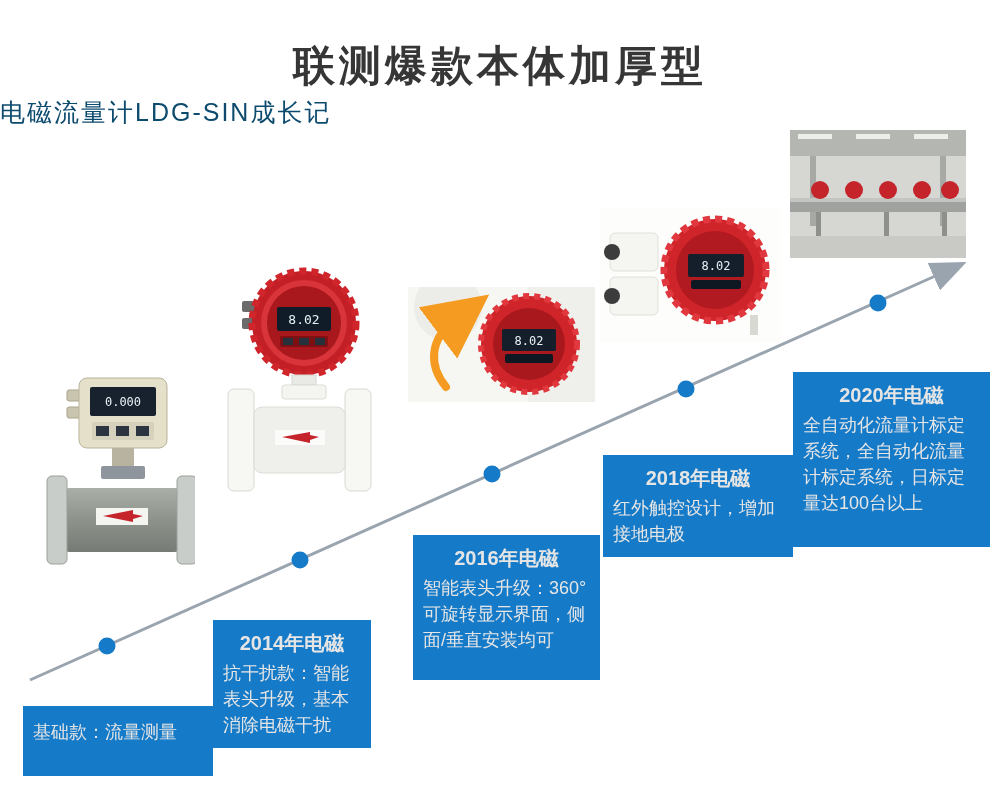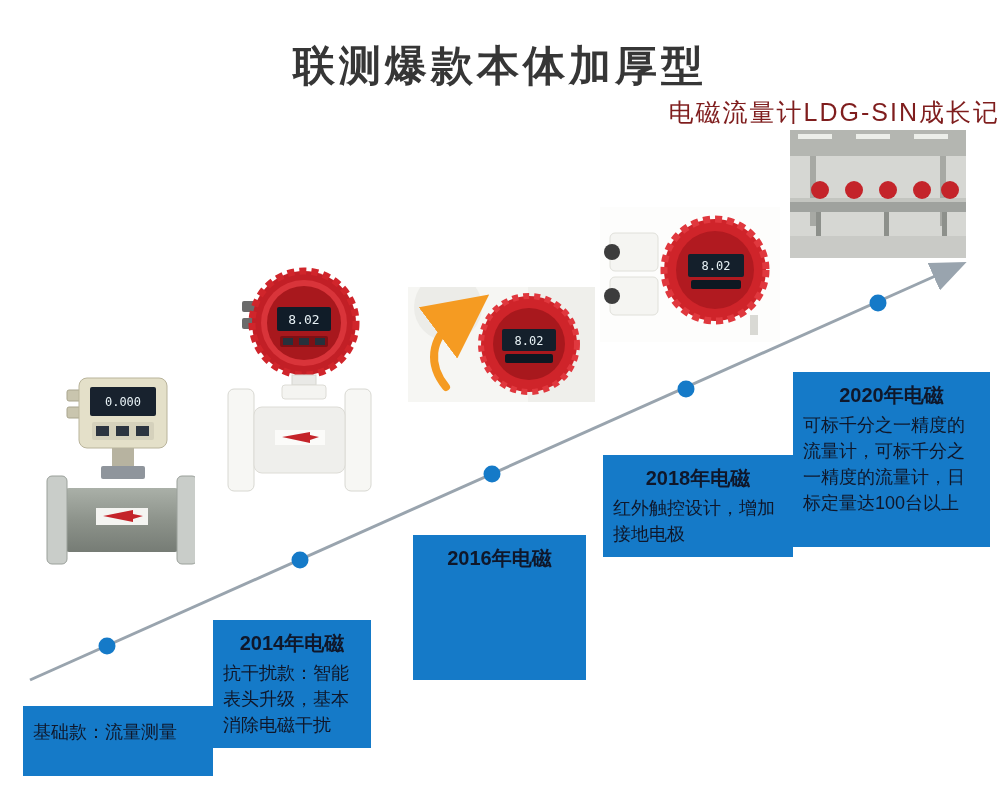--- a/index.html
+++ b/index.html
@@ -1,31 +1,31 @@
 <!DOCTYPE html>
 <html style="--accent-blue: #157ac8; --arrow-gray: #99a4ae; --meter-red: #d0252b; --orange-arrow: #f59b22;"><head>
 <meta charset="utf-8">
 <style>
   *{box-sizing:border-box}
   html,body{margin:0;padding:0;background:#fff}
   body{font-family:"Liberation Sans","DejaVu Sans",sans-serif}
   .canvas{position:relative;width:1000px;height:792px;margin:12px auto;background:#fff;overflow:hidden}
   .title{position:absolute;left:0;top:26px;width:100%;text-align:center;
          font-size:42px;font-weight:700;color:#363636;letter-spacing:4px}
-  .subtitle{position:absolute;left:0;top:84px;width:100%;text-align:right;
-            font-size:25px;color:#7f1d1d;letter-spacing:2px}
+  .subtitle{position:absolute;left:0;top:84px;width:100%;text-align:left;
+            font-size:25px;color:#0c4a6e;letter-spacing:2px}
   .timeline-svg{position:absolute;left:0;top:0;width:1000px;height:792px;pointer-events:none}
   .dot{position:absolute;width:17px;height:17px;border-radius:50%;
        background:var(--accent-blue,#157ac8);transform:translate(-50%,-50%)}
-  .ms{position:absolute;background:var(--accent-blue,#157ac8);color:#0f172a;padding:10px 10px}
+  .ms{position:absolute;background:var(--accent-blue,#157ac8);color:#e5e5e5;padding:10px 10px}
   .ms-title{text-align:center;font-weight:700;font-size:20px;line-height:1.35}
   .ms-body{font-size:18px;line-height:1.45;margin-top:3px;text-align:left}
   .ms-2009{left:23px;top:694px;width:190px;min-height:70px}
   .ms-2014{left:213px;top:608px;width:158px;min-height:125px}
-  .ms-2016{left:413px;top:523px;width:173px;min-height:145px}
+  .ms-2016{left:413px;top:523px;width:187px;min-height:145px}
   .ms-2018{left:603px;top:443px;width:190px;min-height:95px}
   .ms-2020{left:793px;top:360px;width:197px;min-height:175px}
   .product,.photo{position:absolute}
   .photo{overflow:hidden;background:#fbfbf9}
   .lcd-text{font-family:"DejaVu Sans Mono","Liberation Mono",monospace;fill:#e8f2f6}
 </style>
 </head>
 <body>
 
 <div class="canvas">
@@ -160,25 +160,26 @@
     <div class="ms-body">基础款：流量测量</div>
   </div>
 
   <div class="ms ms-2014">
     <div class="ms-title">2014年电磁</div>
     <div class="ms-body">抗干扰款：智能表头升级，基本消除电磁干扰</div>
   </div>
 
   <div class="ms ms-2016">
     <div class="ms-title">2016年电磁</div>
+    <div class="ms-body">智能表头升级：360°可旋转显示界面，侧面/垂直安装均可</div>
   </div>
 
   <div class="ms ms-2018">
     <div class="ms-title">2018年电磁</div>
     <div class="ms-body">红外触控设计，增加接地电极</div>
   </div>
 
   <div class="ms ms-2020">
     <div class="ms-title">2020年电磁</div>
-    <div class="ms-body">可标千分之一精度的流量计，可标千分之一精度的流量计，日标定量达100台以上</div>
+    <div class="ms-body">全自动化流量计标定系统，全自动化流量计标定系统，日标定量达100台以上</div>
   </div>
 
 </div>
 
 </body></html>

